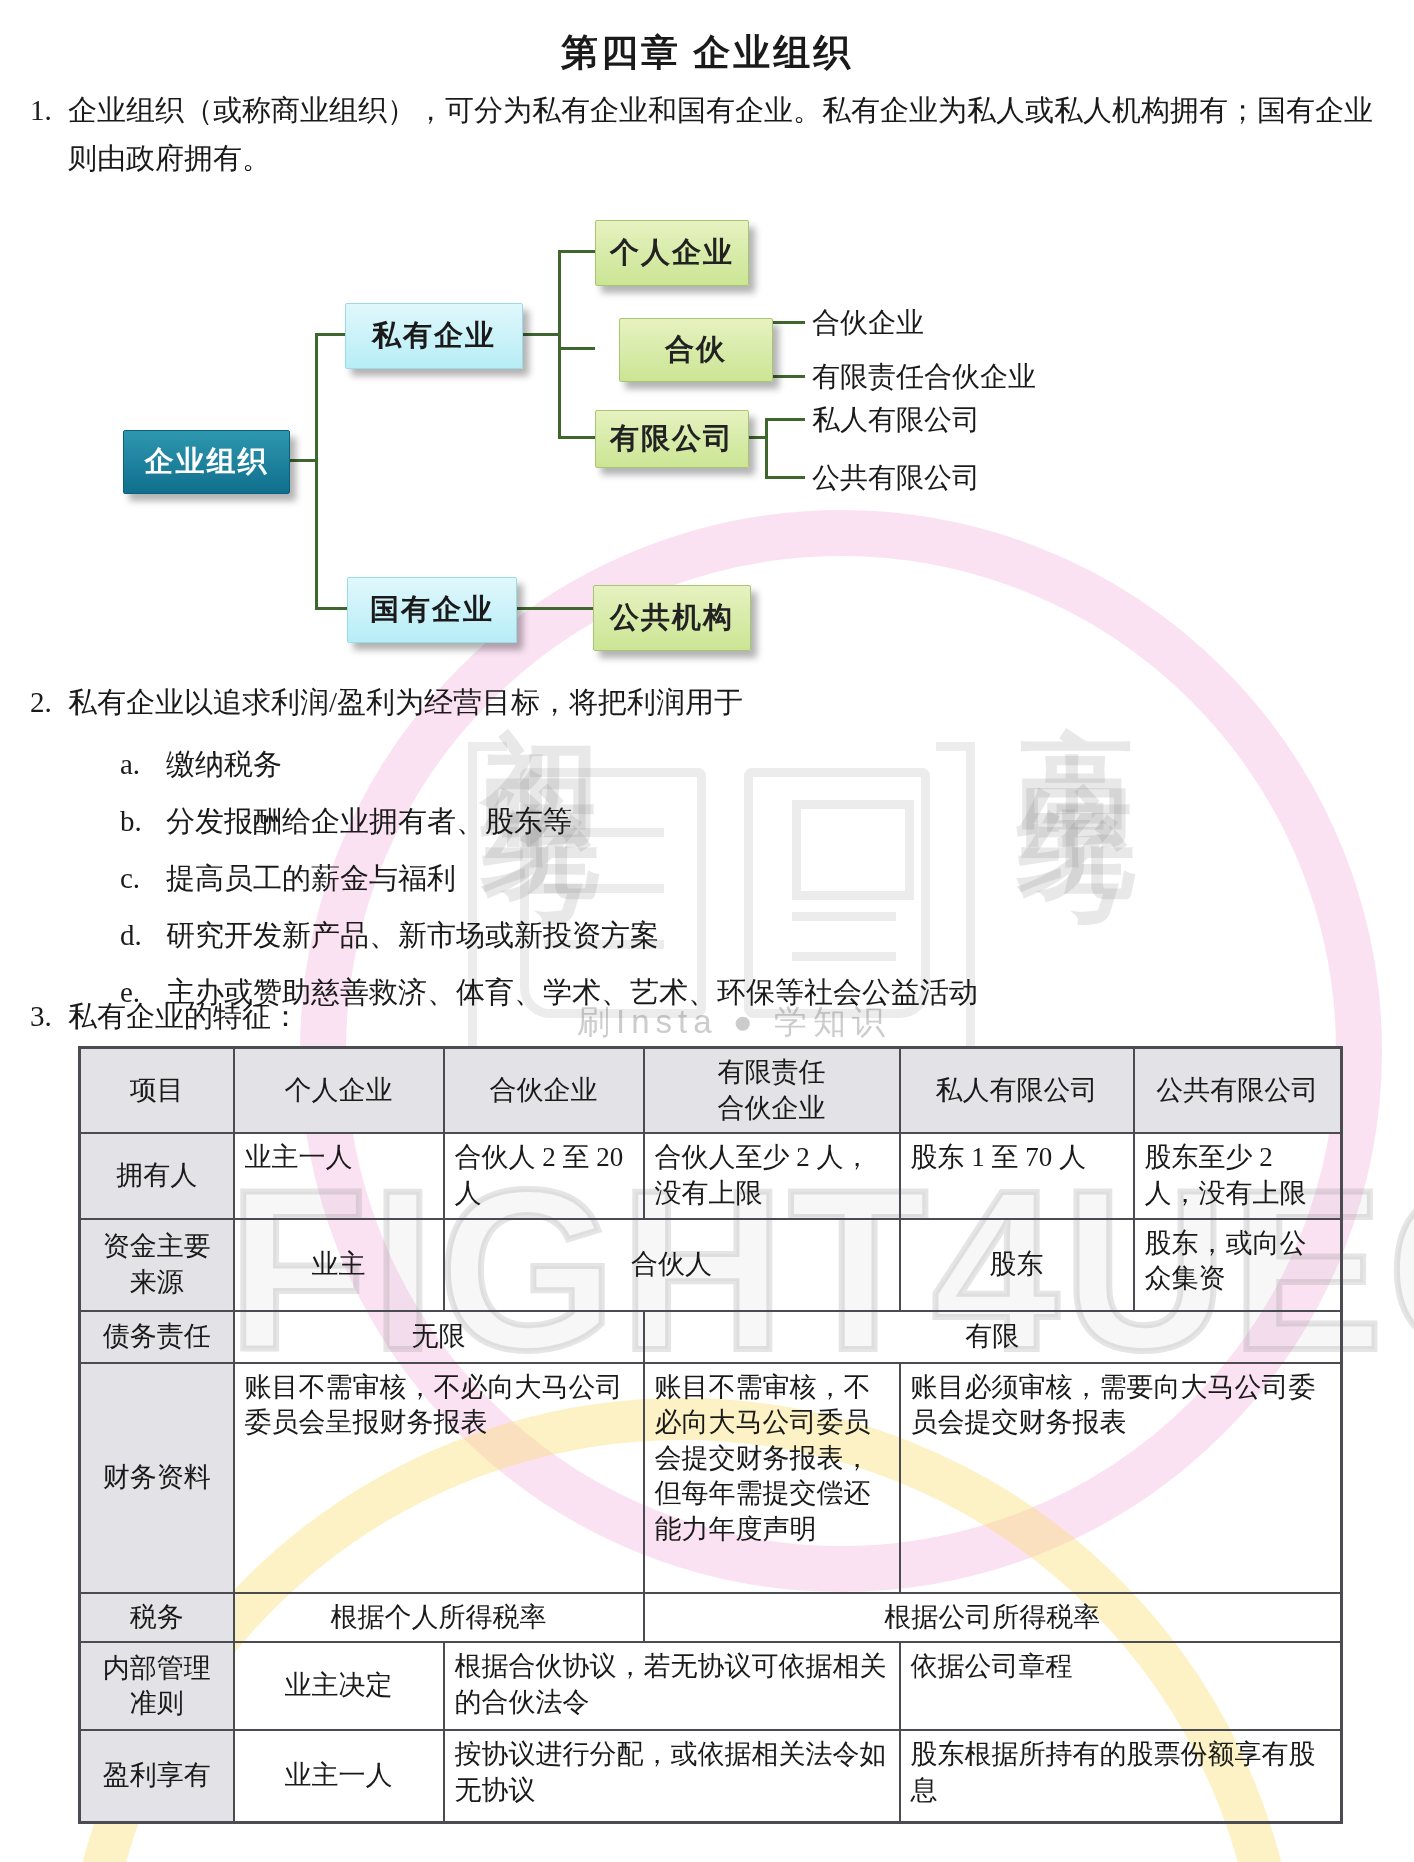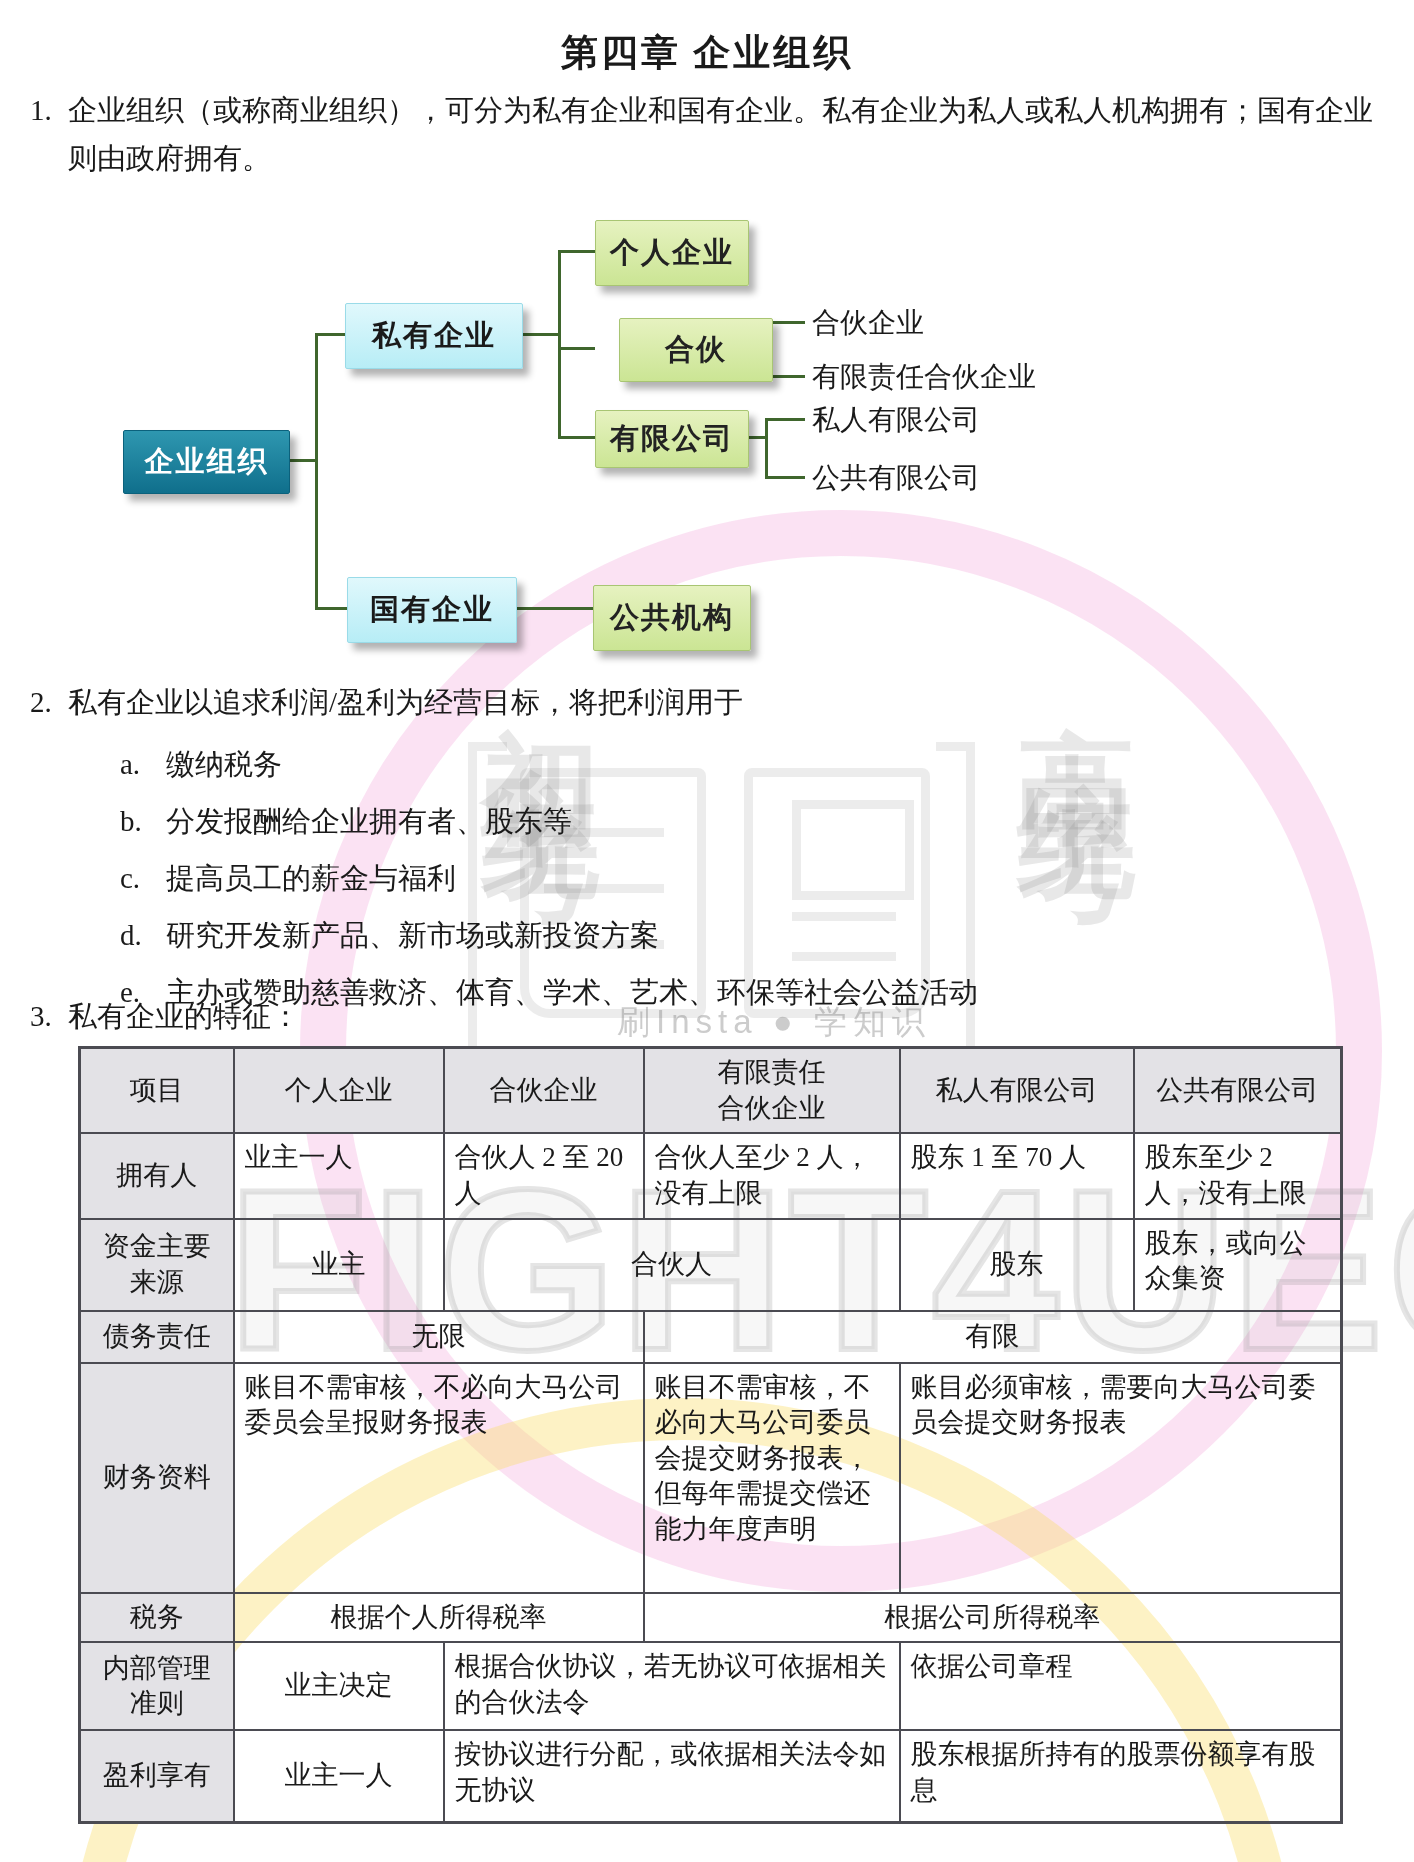--- a/index.html
+++ b/index.html
@@ -35,21 +35,21 @@
   .wm-vert-right{left:998px;top:628px;}
   .wm-book{left:0;top:0;}
   .bk{position:absolute;border-color:rgba(128,128,128,0.15);}
   .bk-page-l{left:520px;top:768px;width:168px;height:232px;border:9px solid rgba(128,128,128,0.15);border-radius:8px 8px 10px 30px;}
   .bk-page-r{left:744px;top:768px;width:168px;height:232px;border:9px solid rgba(128,128,128,0.15);border-radius:8px 8px 30px 10px;}
   .bk-line{background:rgba(128,128,128,0.15);height:9px;}
   .bk-sq{left:792px;top:800px;width:104px;height:82px;border:9px solid rgba(128,128,128,0.15);}
   .bk-brk-l{left:468px;top:742px;width:30px;height:296px;border-left:9px solid rgba(128,128,128,0.15);border-top:9px solid rgba(128,128,128,0.15);border-bottom:9px solid rgba(128,128,128,0.15);}
   .bk-brk-r{left:936px;top:742px;width:30px;height:296px;border-right:9px solid rgba(128,128,128,0.15);border-top:9px solid rgba(128,128,128,0.15);border-bottom:9px solid rgba(128,128,128,0.15);}
   .wm-insta{
-    left:524px;top:1000px;width:500px;
+    left:484px;top:1000px;width:500px;
     text-align:center;
     font-size:33px;letter-spacing:6px;
     color:rgba(120,120,120,0.38);
     font-family:"Liberation Sans","DejaVu Sans",sans-serif;
   }
   .wm-fight{
     left:228px;top:1145px;width:1180px;
     font-size:228px;font-weight:bold;line-height:1.1;
     letter-spacing:4px;white-space:nowrap;
     font-family:"Liberation Sans","DejaVu Sans",sans-serif;

